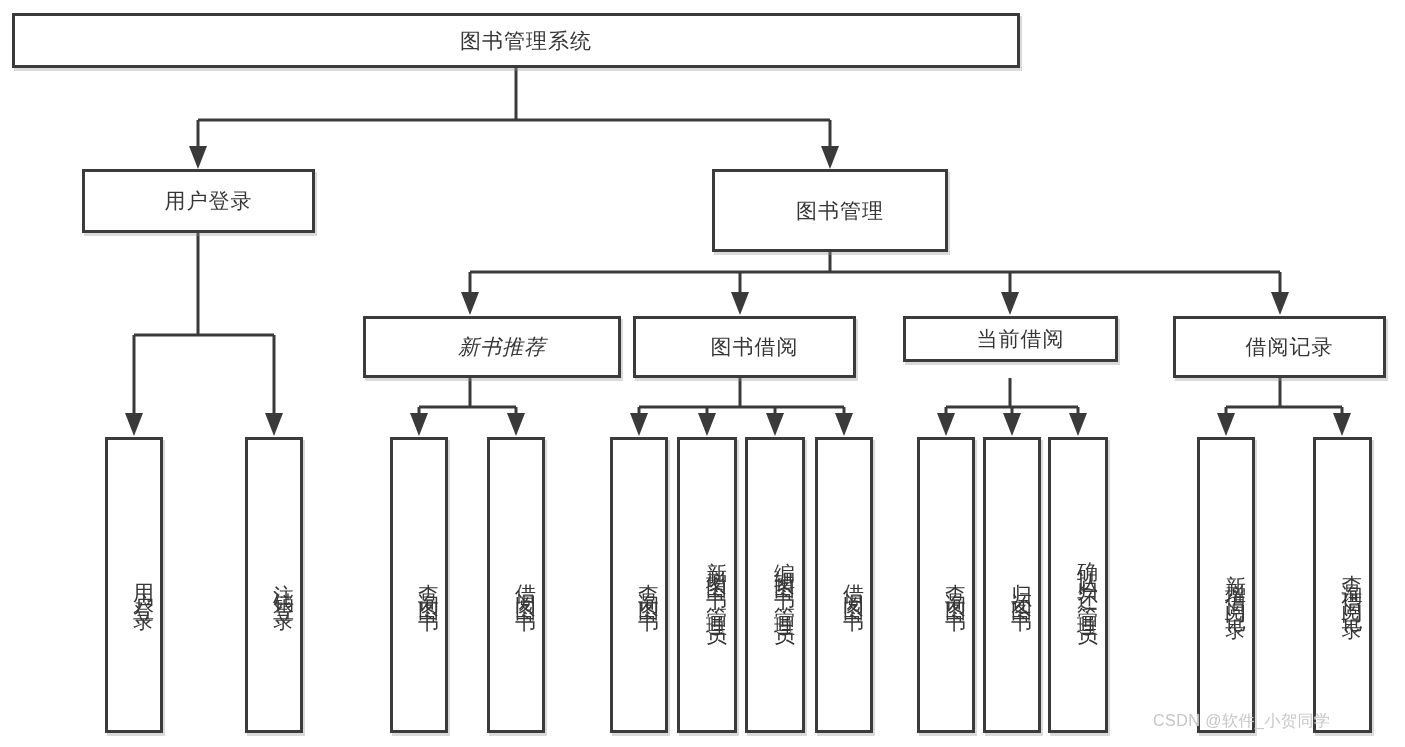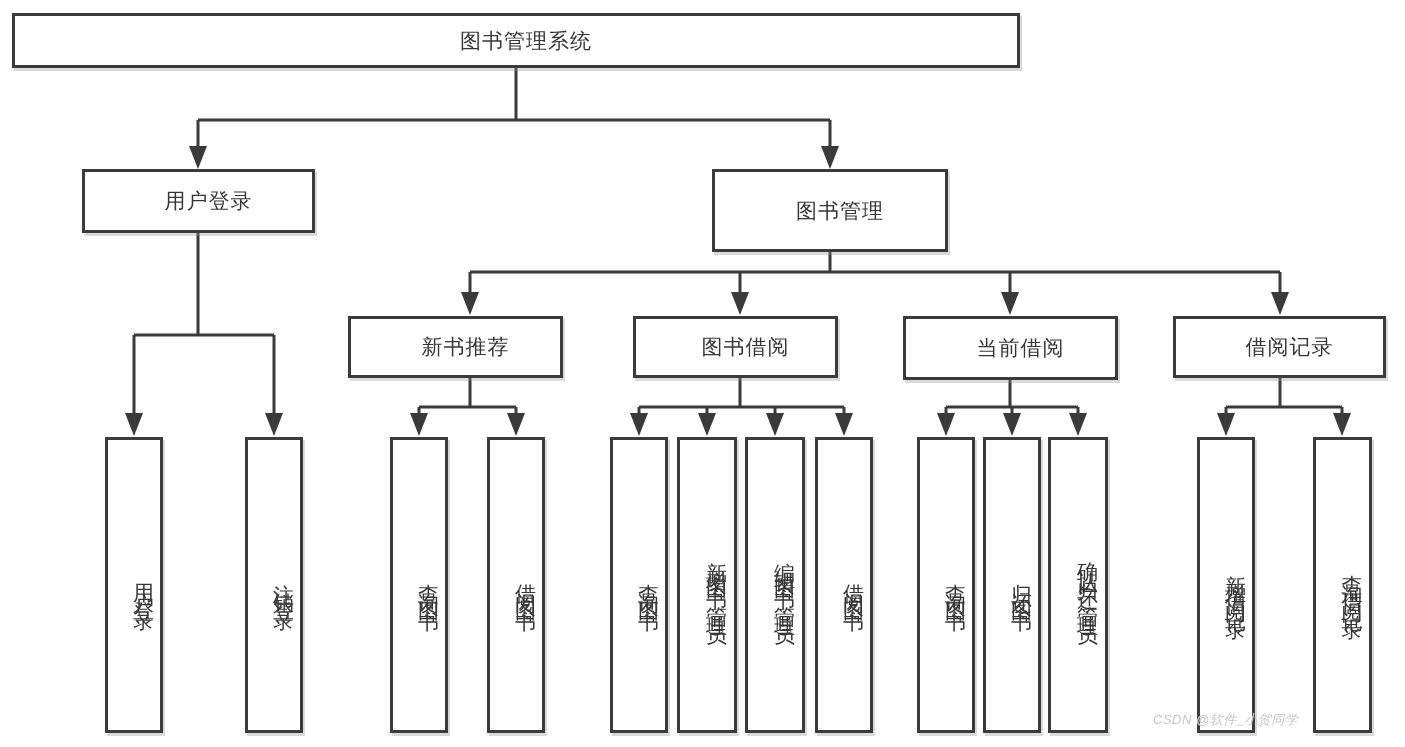--- a/index.html
+++ b/index.html
@@ -39,27 +39,26 @@
     writing-mode: vertical-rl;
     text-orientation: mixed;
     letter-spacing: 9px;
     line-height: 1;
   }
   .watermark {
     position: absolute;
     left: 1153px;
     top: 711px;
     width: 252px;
-    font-size: 13px;
+    font-size: 16px;
     color: #c6c6c6;
     text-shadow: 0 0 1px #ffffff;
     white-space: nowrap;
     z-index: 5;
     letter-spacing: 0.5px;
-    font-style: italic;
   }
 </style>
 </head>
 <body>
 
 <div class="canvas">
 
   <svg class="connectors" width="1405" height="747" viewBox="0 0 1405 747" xmlns="http://www.w3.org/2000/svg">
     <g stroke="#3a3a3a" stroke-width="3" fill="none">
 
@@ -107,27 +106,27 @@
     <span>图书管理系统</span>
   </div>
 
   <div class="box" style="left:82px; top:169px; width:233px; height:64px;">
     <span>用户登录</span>
   </div>
   <div class="box" style="left:712px; top:169px; width:236px; height:83px;">
     <span>图书管理</span>
   </div>
 
-  <div class="box" style="left:348px; top:316px; width:215px; height:62px;">
+  <div class="box" style="left:363px; top:316px; width:258px; height:62px;font-style:italic;">
     <span>新书推荐</span>
   </div>
-  <div class="box" style="left:633px; top:316px; width:205px; height:62px;">
+  <div class="box" style="left:633px; top:316px; width:223px; height:62px;">
     <span>图书借阅</span>
   </div>
-  <div class="box" style="left:903px; top:316px; width:215px; height:64px;">
+  <div class="box" style="left:903px; top:316px; width:215px; height:46px;">
     <span>当前借阅</span>
   </div>
   <div class="box" style="left:1173px; top:316px; width:213px; height:62px;text-align:right;">
     <span>借阅记录</span>
   </div>
 
   <div class="box leaf" style="left:105px; top:437px; width:58px; height:296px;">
     <span>用户登录</span>
   </div>
   <div class="box leaf" style="left:245px; top:437px; width:58px; height:296px;">

